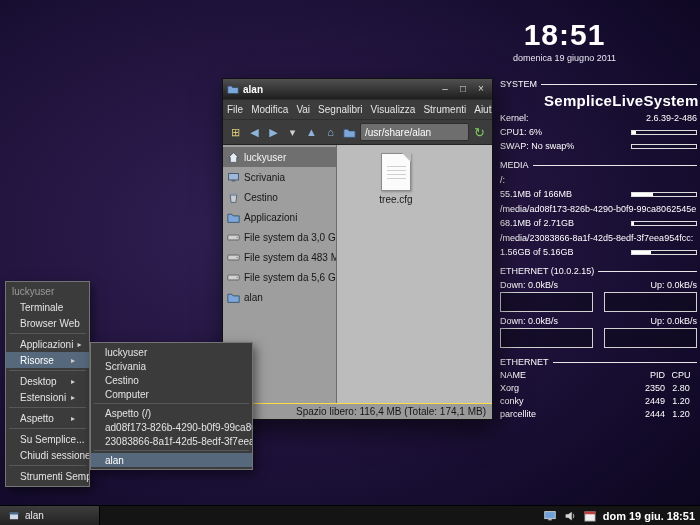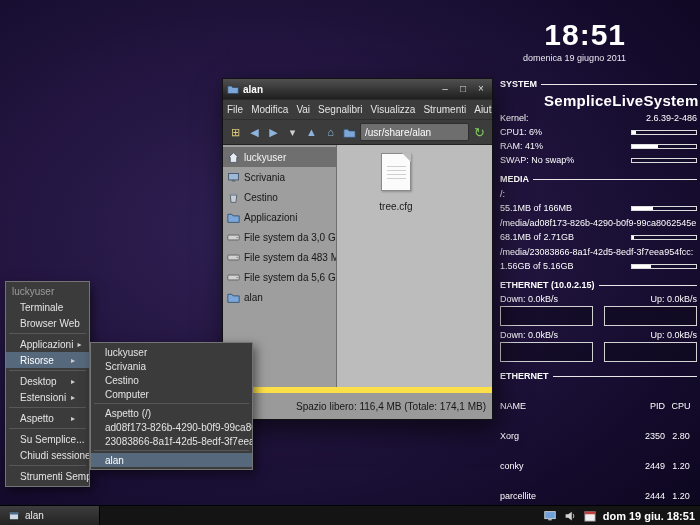--- a/index.html
+++ b/index.html
@@ -4,37 +4,37 @@
 <style>
   *{margin:0;padding:0;box-sizing:border-box}
   html,body{width:700px;height:525px;overflow:hidden}
   body{
     font-family:"Liberation Sans",sans-serif;
     position:relative;
     background:radial-gradient(ellipse 620px 430px at 36% 44%, #2f2054 0%, #231540 40%, #150c2e 72%, #0c061e 100%);
   }
 
   
-  .clockblock{position:absolute;top:20px;right:74px;color:#fff;text-align:right;z-index:1}
+  .clockblock{position:absolute;top:20px;right:84px;color:#fff;text-align:center;z-index:1}
   .clockblock .time{font-size:30px;font-weight:bold;letter-spacing:1px;line-height:1}
   .clockblock .date{font-size:9px;margin-top:3px;color:#e9e9f2}
 
   
   .conky{position:absolute;top:70px;left:500px;width:197px;color:#fff;font-size:9px;z-index:1}
-  .c-header{display:flex;align-items:center;gap:4px;font-weight:bold;margin-top:9px;white-space:nowrap}
+  .c-header{display:flex;align-items:center;gap:4px;font-weight:normal;margin-top:9px;white-space:nowrap}
   .c-header::after{content:"";flex:1;height:1px;background:#e8e8e8;min-width:6px}
   .c-title{font-size:15px;font-weight:bold;white-space:nowrap;padding-left:44px;margin-top:3px;letter-spacing:.3px}
   .c-sub{font-size:8px;text-align:center;margin-top:1px;color:#e6e6ee}
   .c-row{display:flex;justify-content:space-between;align-items:center;margin-top:4px}
   .c-bar{width:66px;height:5px;border:1px solid #ddd;background:rgba(20,14,40,.55);display:inline-block}
   .c-bar i{display:block;height:100%;background:#fff}
   .c-mount{margin-top:5px;white-space:nowrap;overflow:hidden}
   .c-net{display:flex;justify-content:space-between;margin-top:2px}
   .c-box{width:93px;height:20px;border:1px solid #d2d2d2;background:rgba(12,9,28,.55)}
-  .c-proc{display:flex;margin-top:20px}
+  .c-proc{display:flex;margin-top:3px}
   .c-proc .pn{flex:1;white-space:nowrap;overflow:hidden}
   .c-proc .pp{width:40px;text-align:right}
   .c-proc .pc{width:32px;text-align:center}
 
   
   .window{position:absolute;left:222px;top:78px;width:271px;height:342px;background:#3c3c3c;
     border:1px solid #111;box-shadow:4px 10px 26px rgba(0,0,0,.6);display:flex;flex-direction:column;z-index:2}
   .titlebar{height:20px;background:linear-gradient(#505050,#1f1f1f);display:flex;align-items:center;padding:0 4px;gap:4px;flex:0 0 auto}
   .t-title{color:#fff;font-size:10px;font-weight:bold;flex:1;white-space:nowrap;overflow:hidden}
   .t-btn{width:14px;height:14px;display:flex;align-items:center;justify-content:center;color:#d8d8d8;font-size:10px;line-height:1;cursor:default}
@@ -50,22 +50,22 @@
   .sidebar{width:114px;background:#9e9e9e;border-right:1px solid #6e6e6e;padding-top:2px;overflow:hidden}
   .sb-item{height:20px;display:flex;align-items:center;gap:4px;padding:0 4px;color:#161616;font-size:10px;white-space:nowrap;overflow:hidden}
   .sb-item.sel{background:#6f6f6f;color:#f4f4f4}
   .sb-icon{flex:0 0 auto;display:flex}
   .content{flex:1;background:#bcbcbc;position:relative;overflow:hidden}
   .file-item{position:absolute;left:26px;top:8px;width:66px;text-align:center}
   .doc-icon{width:30px;height:38px;background:#fbfbfb;border:1px solid #8a8a8a;margin:0 auto;position:relative;box-shadow:1px 1px 2px rgba(0,0,0,.25)}
   .doc-icon::before{content:"";position:absolute;top:-1px;right:-1px;border-style:solid;border-width:0 9px 9px 0;border-color:#bcbcbc #bcbcbc transparent transparent}
   .doc-icon::after{content:"";position:absolute;left:5px;top:12px;width:19px;height:16px;
     background:repeating-linear-gradient(#cfcfcf 0 1px,transparent 1px 4px)}
-  .file-label{font-size:10px;color:#1a1a1a;margin-top:10px}
-  .statusbar{height:32px;background:#9a9a9a;border-top:6px solid #fde047;color:#161616;font-size:10px;
+  .file-label{font-size:10px;color:#1a1a1a;margin-top:3px}
+  .statusbar{height:16px;background:#9a9a9a;border-top:1px solid #fde047;color:#161616;font-size:10px;
     display:flex;align-items:center;justify-content:flex-end;padding:0 6px;flex:0 0 auto;white-space:nowrap;overflow:hidden}
 
   
   .menu{position:absolute;background:#3b3b3b;border:1px solid #747474;color:#e4e4e4;font-size:10px;z-index:5;padding:2px 0;box-shadow:3px 4px 10px rgba(0,0,0,.5)}
   .menu-main{left:5px;top:281px;width:85px}
   .menu-sub{left:90px;top:342px;width:163px}
   .menu-header{height:15px;display:flex;align-items:center;padding:0 6px;color:#9b9b9b}
   .menu-item{height:16px;display:flex;align-items:center;padding:0 14px;white-space:nowrap;overflow:hidden}
   .menu-sub .menu-item{height:14px}
   .menu-item .arrow{margin-left:auto;font-size:8px;color:#cfcfcf;padding-left:4px}
@@ -94,26 +94,20 @@
     </div>
   <div class="c-title">SempliceLiveSystem</div>
   <div class="c-row">
     <span>Kernel:</span>
       <span>2.6.39-2-486</span>
   </div>
   <div class="c-row">
     <span>CPU1: 6%</span>
       <span class="c-bar">
         <i style="width: 6%;"></i>
-      </span>
-  </div>
-  <div class="c-row">
-    <span>RAM: 41%</span>
-      <span class="c-bar">
-        <i style="width: 41%;"></i>
       </span>
   </div>
   <div class="c-row">
     <span>SWAP: No swap%</span>
       <span class="c-bar">
         <i style="width: 0%;"></i>
       </span>
   </div>
 
   <div class="c-header">

